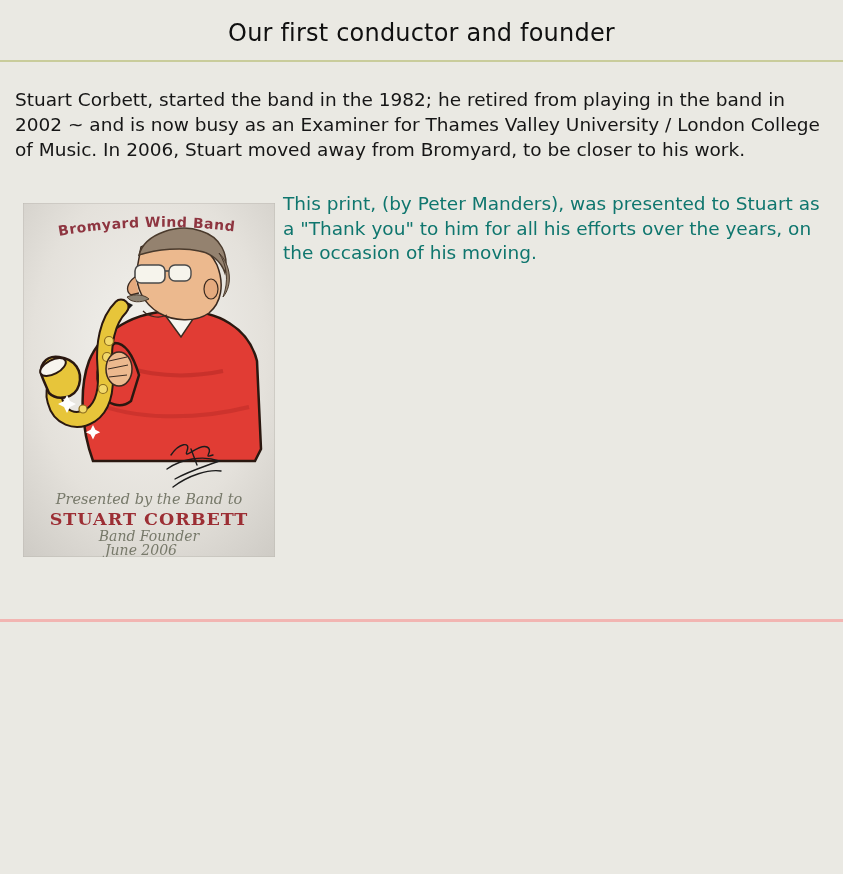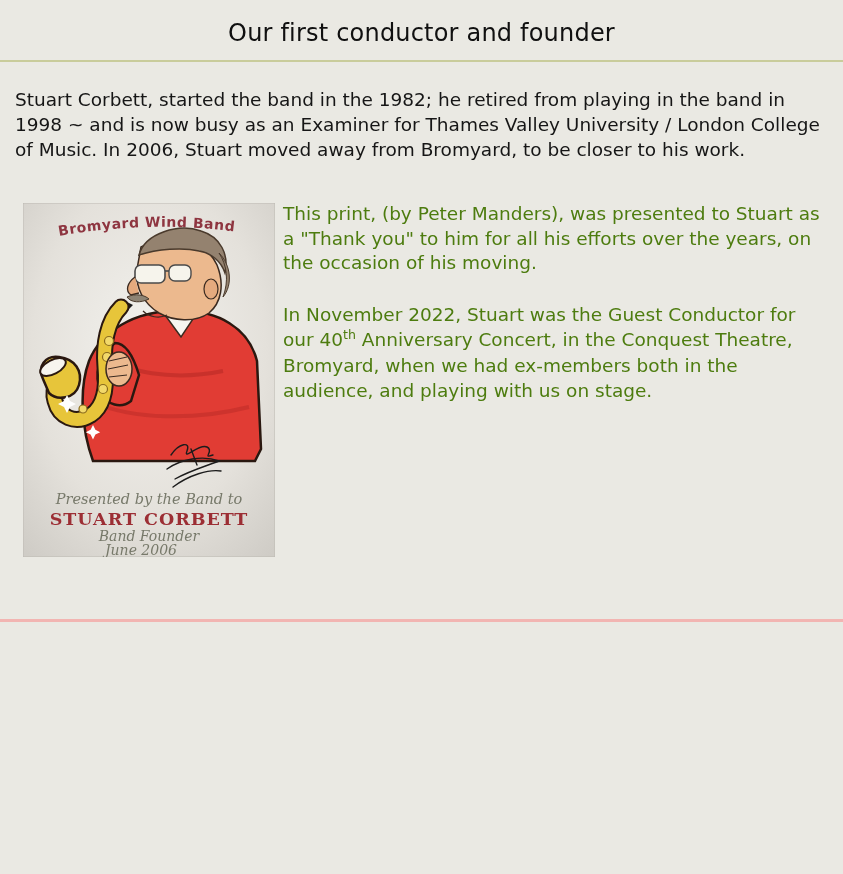--- a/index.html
+++ b/index.html
@@ -23,43 +23,43 @@
     background:#C9CC9B;
   }
   .intro{
     position:absolute;left:15px;top:87px;width:812px;
     font-size:18.5px;line-height:25px;color:#161616;
   }
   .photo-wrap{
     position:absolute;left:23px;top:203px;width:252px;height:354px;
   }
   .right-col{
-    position:absolute;left:283px;top:202px;width:548px;
-    font-size:18.5px;line-height:24.5px;color:#4d7c0f;
+    position:absolute;left:283px;top:192px;width:548px;
+    font-size:18.5px;line-height:24.5px;color:#0f766e;
   }
   .right-col p{margin:0;}
   .p-wish{margin-top:12px !important;}
   .p-nov{margin-top:26px !important;line-height:25.5px;}
   .p-apr{margin-top:27px !important;line-height:25px;}
   sup.ord{font-size:68%;vertical-align:super;line-height:0;}
   .divider-bottom{
     position:absolute;left:0;top:619px;width:843px;height:3px;
     background:#F2B5B2;
   }
 </style>
 </head>
 <body>
 
 <div class="page">
 
   <div class="page-title">Our first conductor and founder</div>
 
   <div class="divider-top"></div>
 
-  <div class="intro">Stuart Corbett, started the band in the 1982; he retired from playing in the band in 1998 ~ and is now busy as an Examiner for Thames Valley University / London College of Music. In 2006, Stuart moved away from Bromyard, to be closer to his work.</div>
+  <div class="intro">Stuart Corbett, started the band in the 1982; he retired from playing in the band in 2002 ~ and is now busy as an Examiner for Thames Valley University / London College of Music. In 2006, Stuart moved away from Bromyard, to be closer to his work.</div>
 
   <div class="photo-wrap">
     <svg width="252" height="354" viewBox="0 0 252 354" xmlns="http://www.w3.org/2000/svg">
       <defs>
         <radialGradient id="paperGrad" cx="50%" cy="42%" r="75%">
           <stop offset="0%" stop-color="#F3F2EE"></stop>
           <stop offset="62%" stop-color="#E4E1DB"></stop>
           <stop offset="100%" stop-color="#CFCCC6"></stop>
         </radialGradient>
         <path id="headerArc" d="M 30 34 Q 126 16 224 30" fill="none"></path>
@@ -129,18 +129,17 @@
 
       <text x="126" y="301" text-anchor="middle" font-size="14.5" font-style="italic" font-family="DejaVu Serif, serif" fill="#77796A">Presented by the Band to</text>
       <text x="126" y="322" text-anchor="middle" font-size="17.5" font-weight="bold" font-family="DejaVu Serif, serif" fill="#9C2E34" letter-spacing="1">STUART CORBETT</text>
       <text x="126" y="338" text-anchor="middle" font-size="14" font-style="italic" font-family="DejaVu Serif, serif" fill="#77796A">Band Founder</text>
       <text x="118" y="352" text-anchor="middle" font-size="14" font-style="italic" font-family="DejaVu Serif, serif" fill="#77796A">June 2006</text>
     </svg>
   </div>
 
   <div class="right-col">
     <p class="p-print">This print, (by Peter Manders), was presented to Stuart as a "Thank you" to him for all his efforts over the years, on the occasion of his moving.</p>
-    <p class="p-nov"><span>In November 2022, Stuart was the Guest Conductor for our 40</span><sup class="ord">th</sup><span> Anniversary Concert, in the Conquest Theatre, Bromyard, when we had ex-members both in the audience, and playing with us on stage.</span></p>
   </div>
 
   <div class="divider-bottom"></div>
 
 </div>
 
 </body></html>

